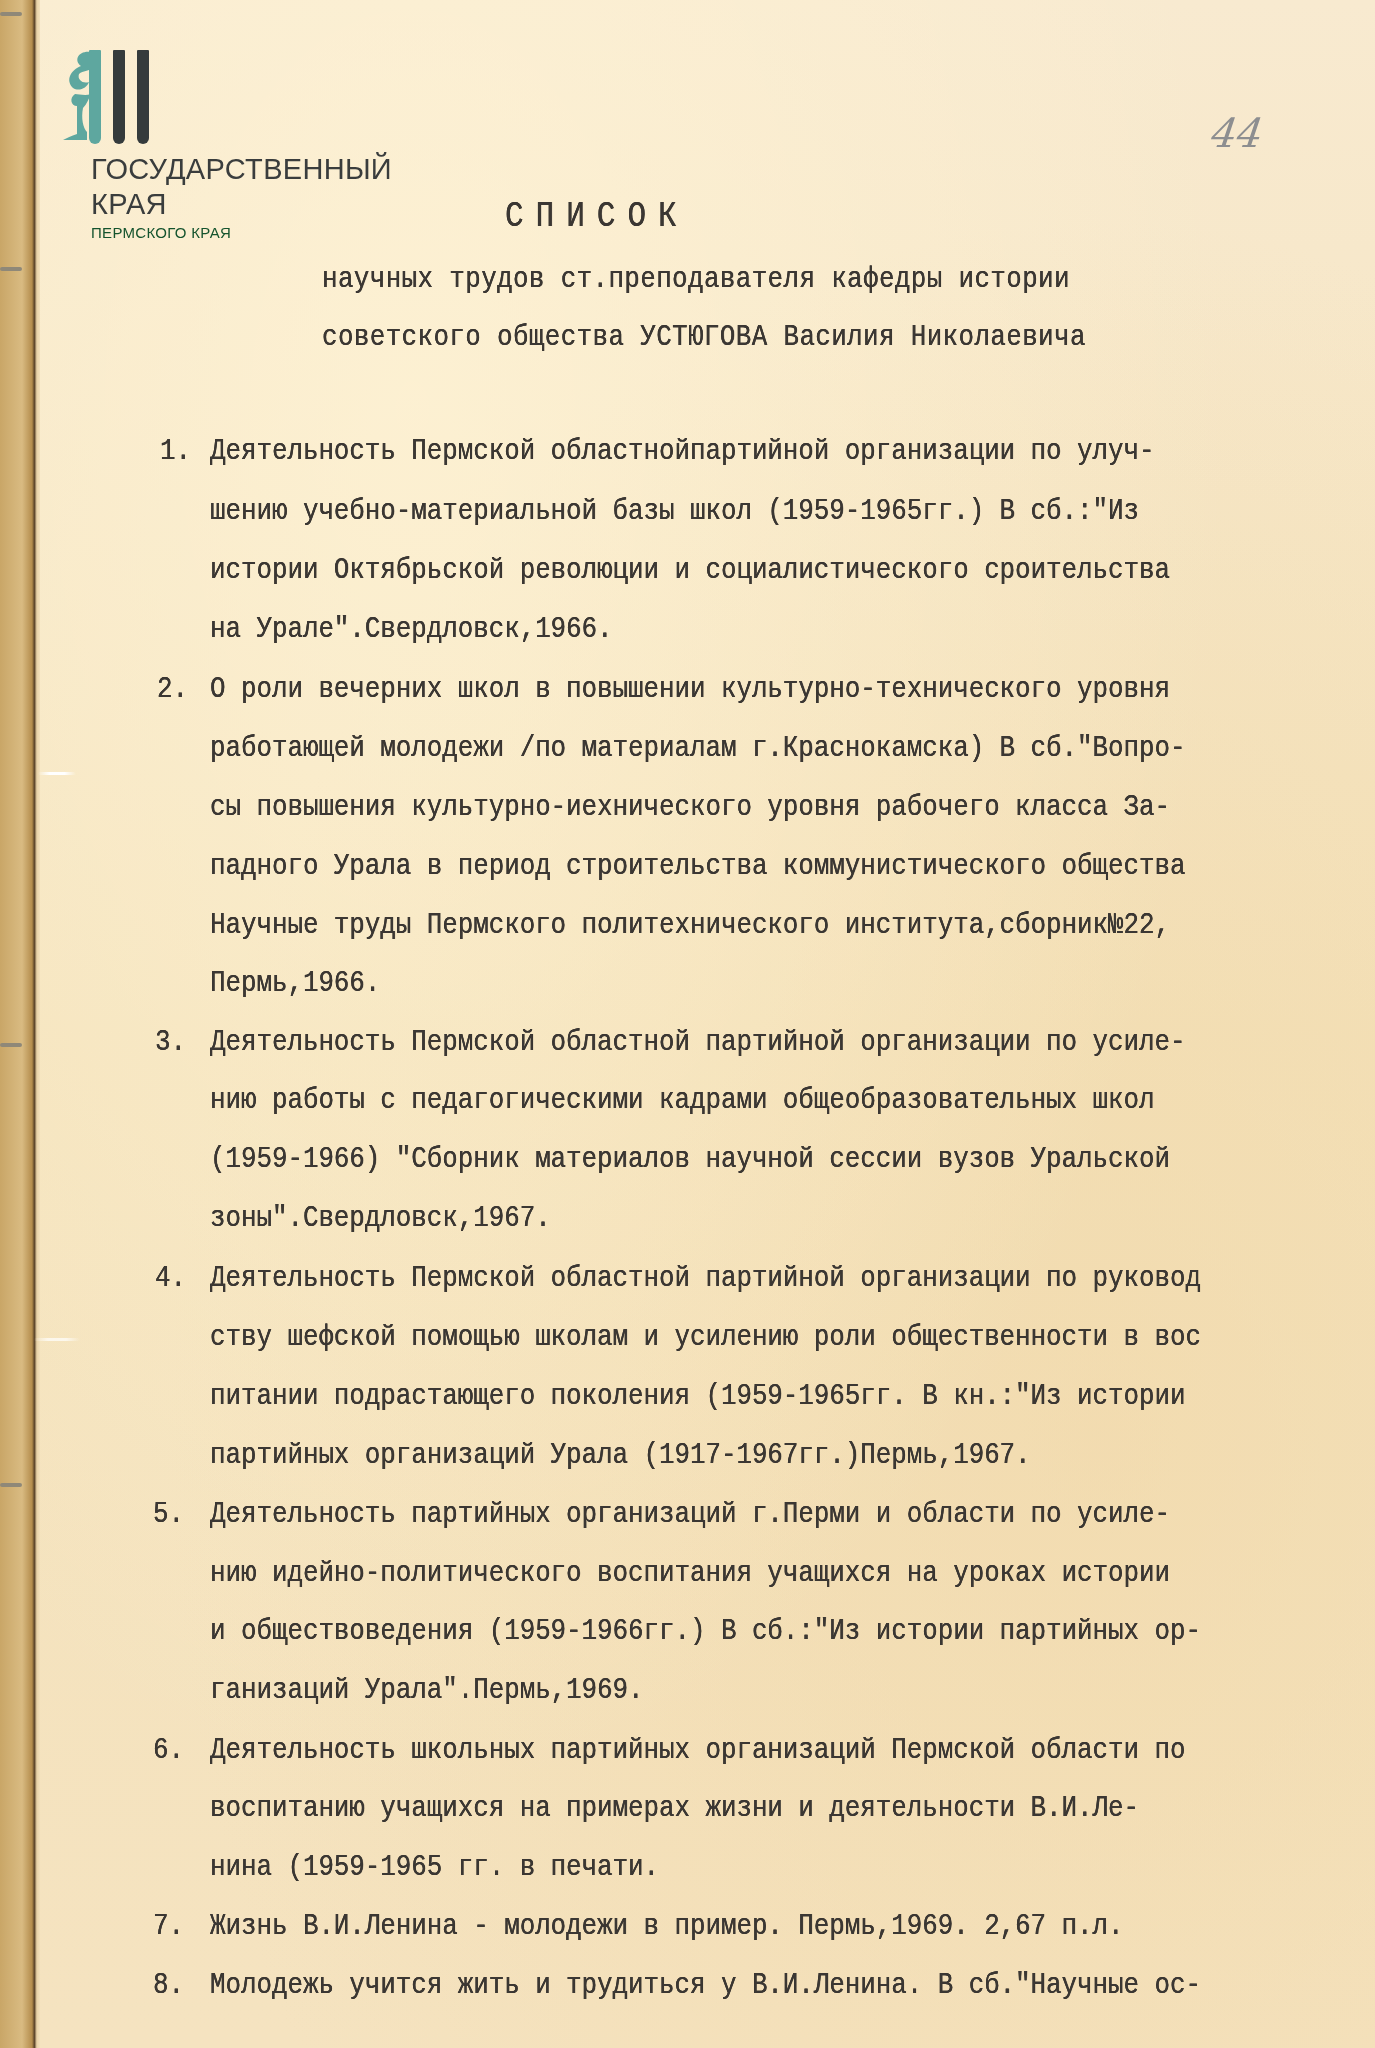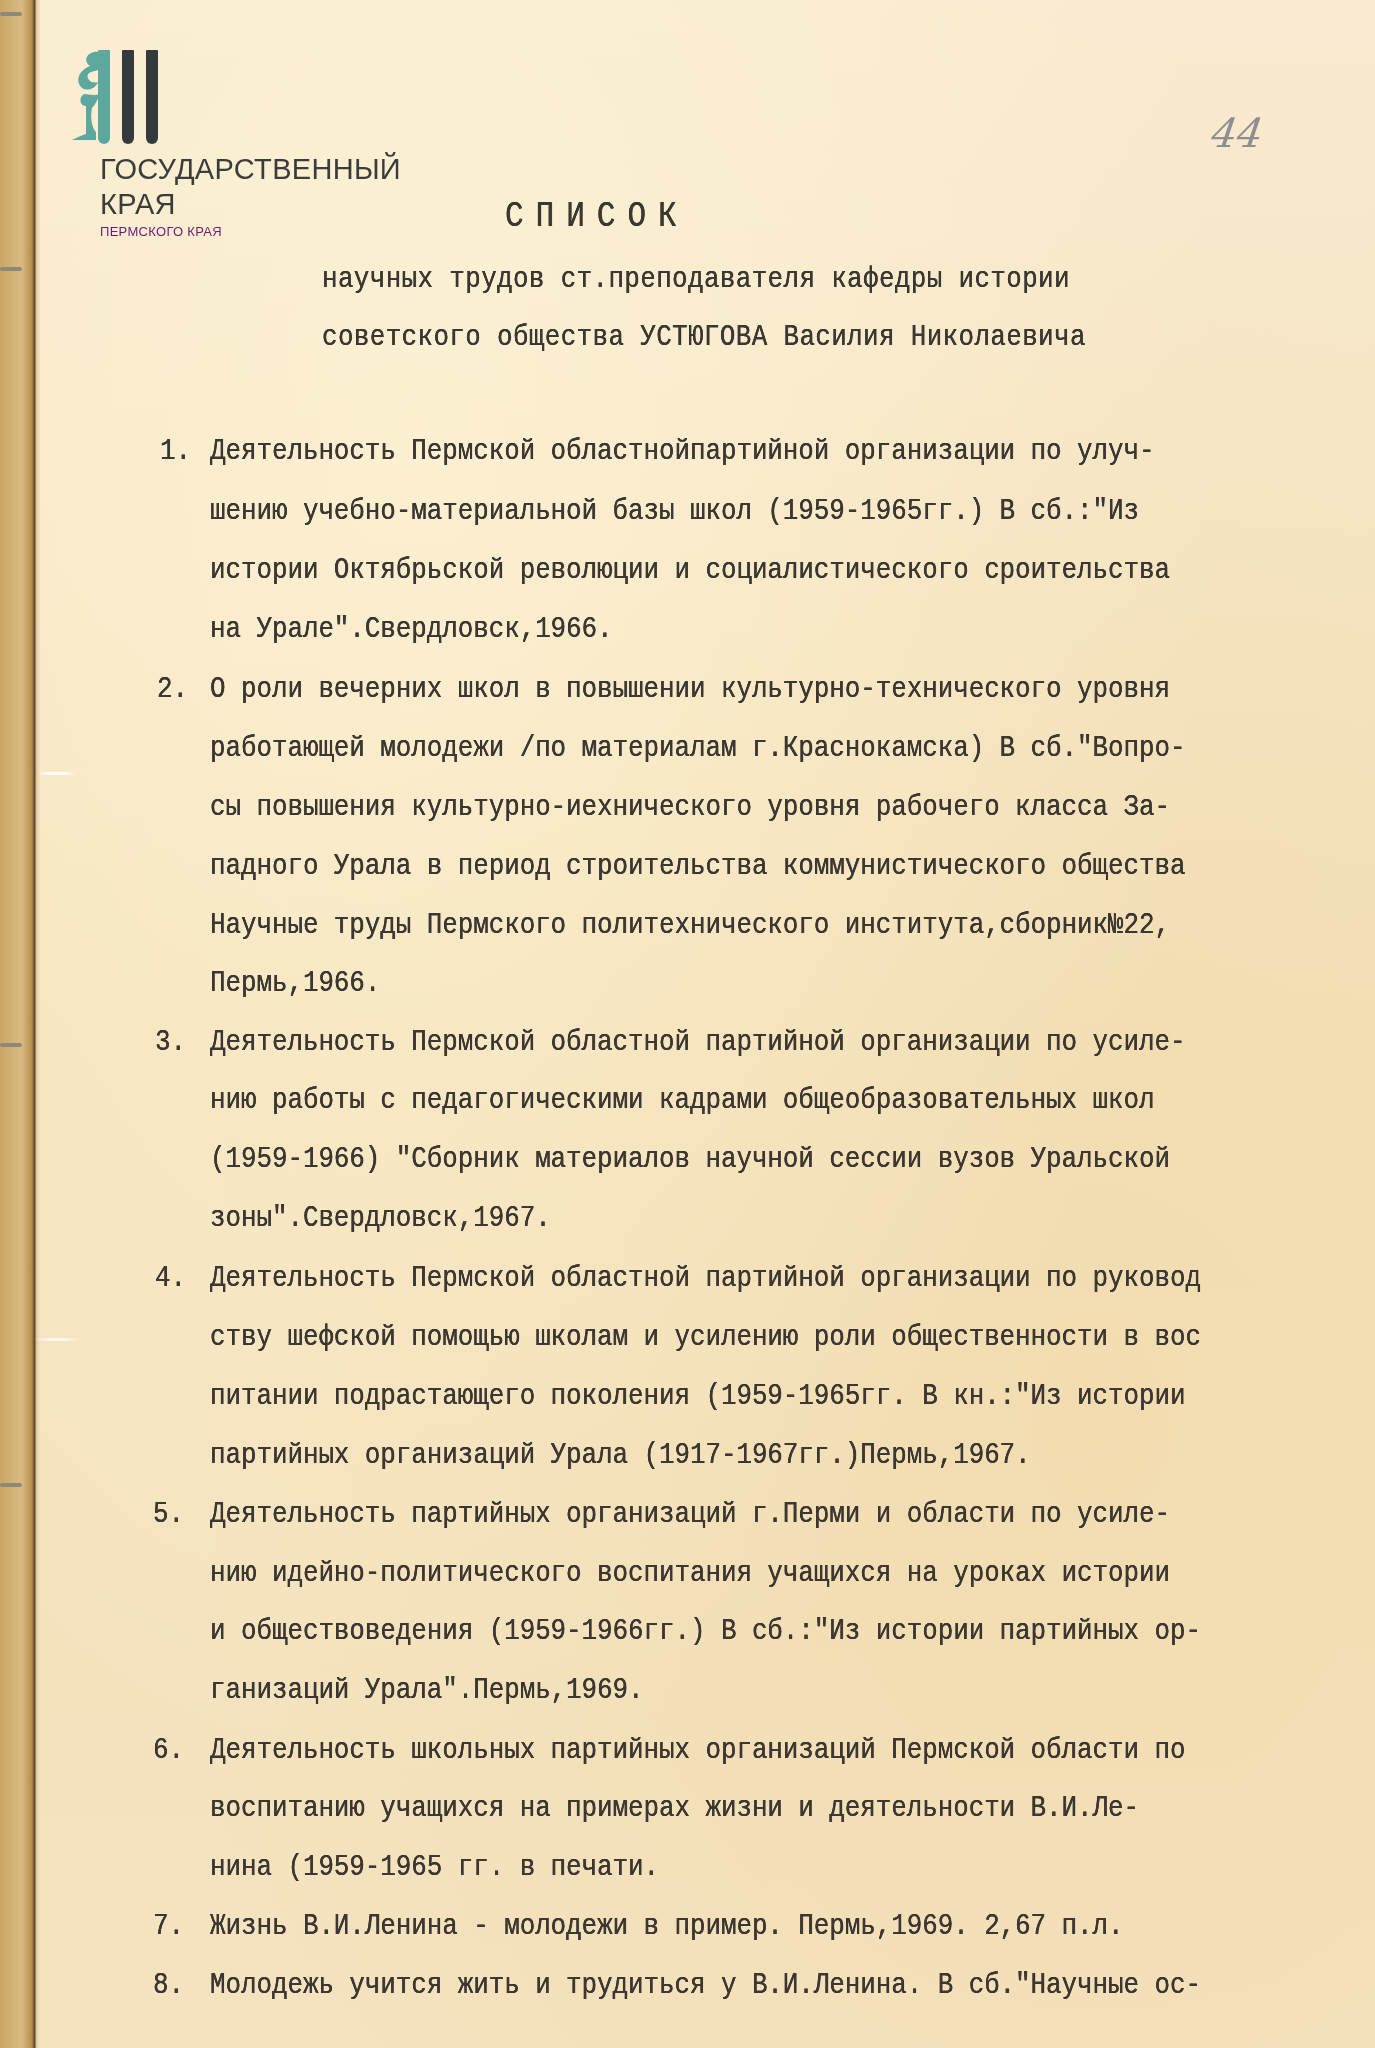--- a/index.html
+++ b/index.html
@@ -13,35 +13,35 @@
     font-family: "Liberation Mono", "DejaVu Sans Mono", monospace;
   }
   .binding {
     position: absolute; left: 0; top: 0; width: 40px; height: 2048px;
     background: linear-gradient(90deg, #c9a667 0%, #d9bb82 55%, #b48d4d 80%, #5a4328 86%, #e9d3a8 92%, #f3e1bc 100%);
   }
   .ring { position: absolute; left: 0; width: 22px; height: 4px; background: #8f8878; border-radius: 2px; }
   .tear { position: absolute; height: 3px; background: linear-gradient(90deg, rgba(255,255,255,0), #fff 30%, #fff 70%, rgba(255,255,255,0)); border-radius: 2px; }
 
   
-  .logo { position: absolute; left: 70px; top: 48px; }
+  .logo { position: absolute; left: 61px; top: 48px; }
   .logo-mark { position: relative; width: 90px; height: 96px; }
   .logo-mark .bar { position: absolute; bottom: 0; width: 12px; height: 94px; border-radius: 1px 1px 6px 6px; }
   .logo-mark .teal { left: 28px; background: #5ea79f; }
   .logo-mark .dark1 { left: 52px; background: #353b3c; }
   .logo-mark .dark2 { left: 76px; background: #353b3c; }
   .logo-mark svg { position: absolute; left: 0; top: 0; }
   .logo-title {
     font-family: "Liberation Sans", "DejaVu Sans", sans-serif;
     color: #3a3d3d; font-size: 29px; line-height: 35px; letter-spacing: 0.3px;
     margin-left: 30px; margin-top: 8px; font-weight: 400;
   }
   .logo-sub {
     font-family: "Liberation Sans", "DejaVu Sans", sans-serif;
-    color: #701a75; font-size: 13px; margin-left: 30px; margin-top: 2px; letter-spacing: 0.3px;
+    color: #14532d; font-size: 15px; margin-left: 30px; margin-top: 2px; letter-spacing: 0.3px;
   }
 
   .pencil-num {
     position: absolute; left: 1212px; top: 110px;
     font-family: "DejaVu Serif", serif; font-style: italic; color: #7b7f86;
     font-size: 40px; transform: skewX(-8deg); opacity: 0.85;
   }
 
   .typed {
     color: #3b3733;

